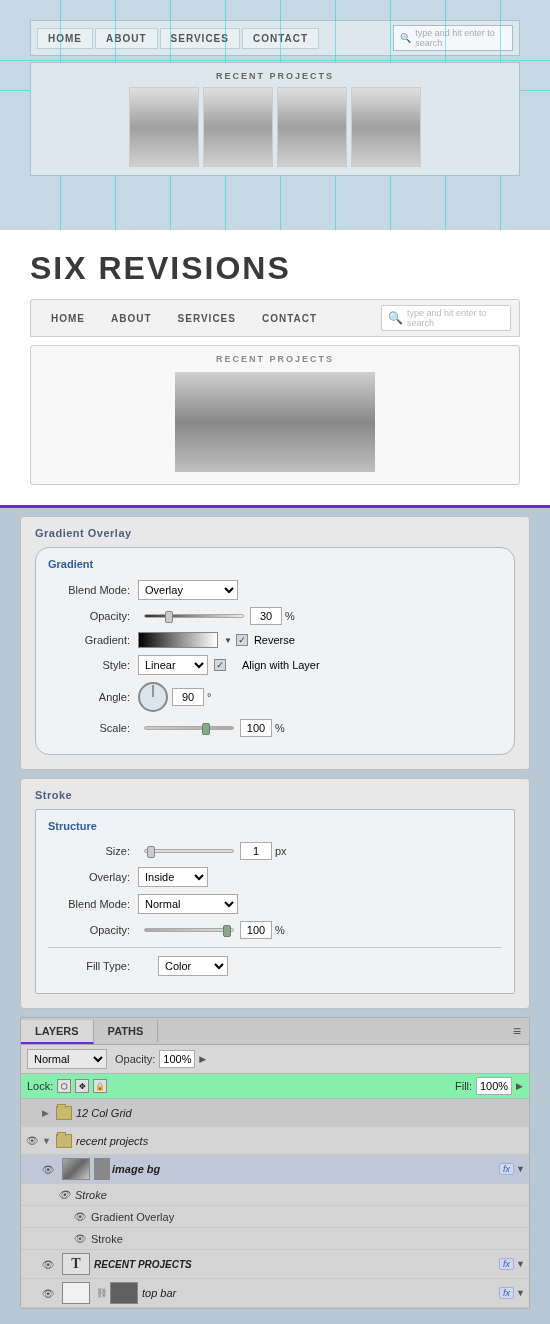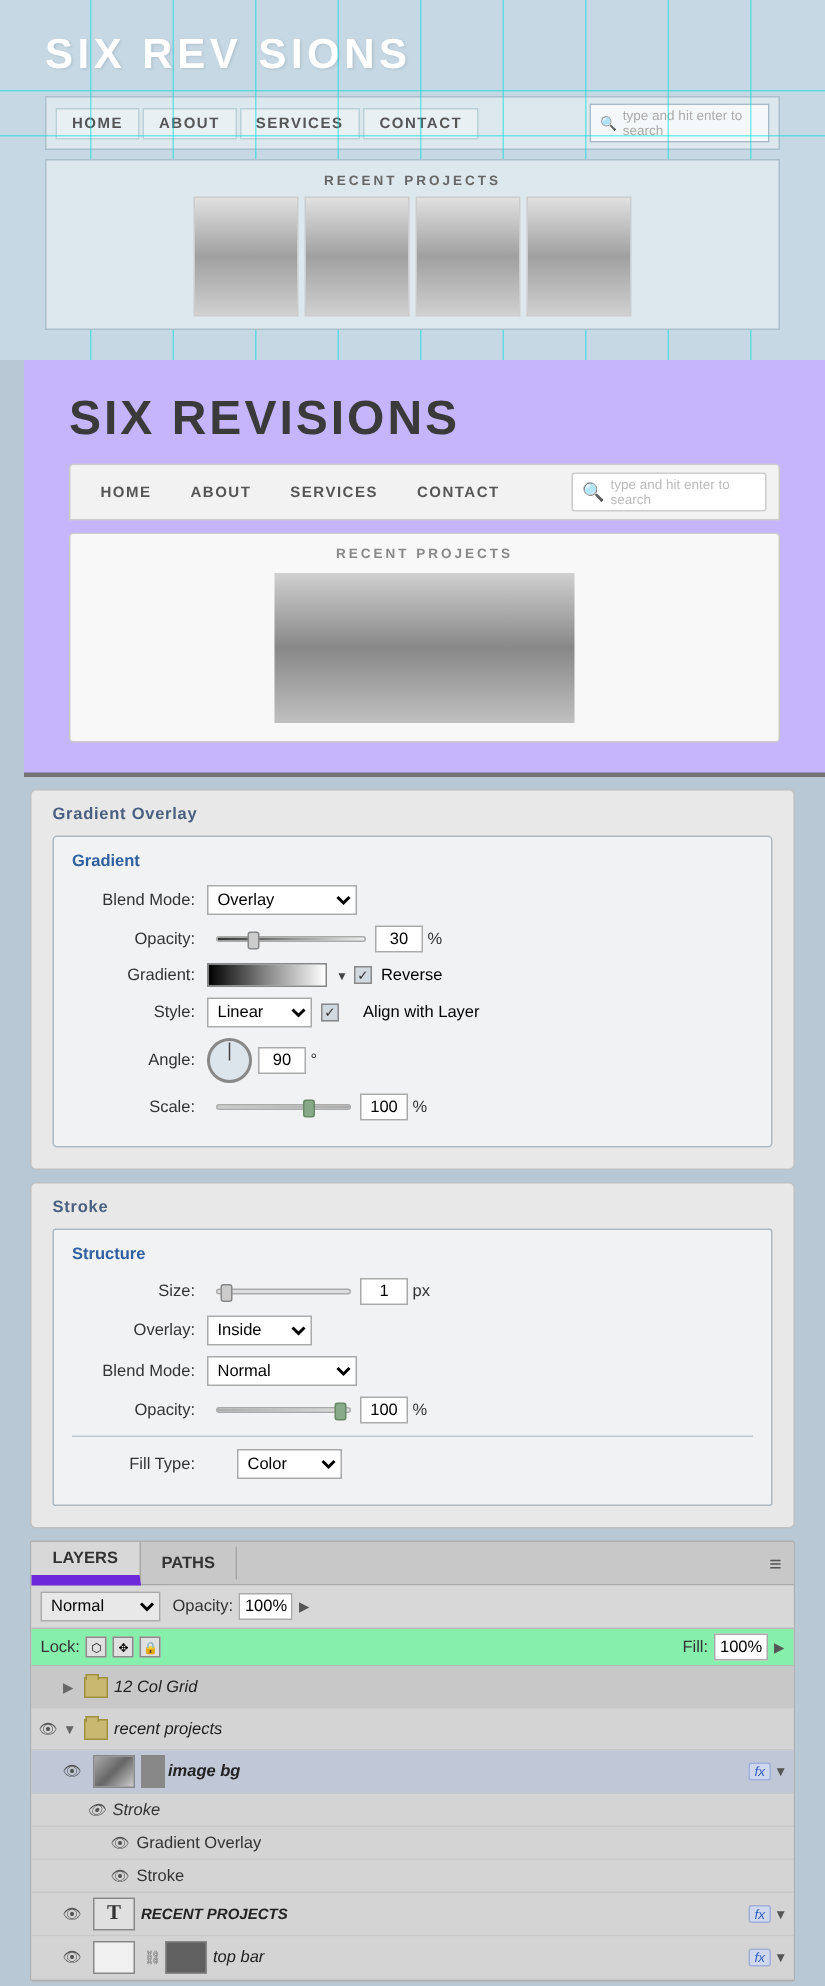--- a/index.html
+++ b/index.html
@@ -176,21 +176,21 @@
       font-size: 11px;
       font-weight: bold;
       color: #4a6080;
       margin-bottom: 8px;
       letter-spacing: 0.5px;
     }
     .panel-inner {
       border: 1px solid #b0b8c0;
       background: #f0f2f4;
       padding: 10px 12px;
-      border-radius: 3px;
+      border-radius: 14px;
     }
     .panel-inner-title {
       font-size: 11px;
       font-weight: bold;
       color: #3060a0;
       margin-bottom: 10px;
     }
     .panel-row {
       display: flex;
       align-items: center;
@@ -405,21 +405,21 @@
     .layers-tab {
       padding: 5px 14px;
       font-size: 11px;
       font-weight: bold;
       color: #333;
       cursor: pointer;
       border-right: 1px solid #a8a8a8;
     }
     .layers-tab.active {
       background: #d8d8d8;
-      border-bottom: 7px solid #6d28d9;
+      border-bottom: 2px solid #6d28d9;
       margin-bottom: -1px;
     }
     .layers-menu-icon {
       margin-left: auto;
       padding: 5px 8px;
       color: #555;
       cursor: pointer;
       font-size: 14px;
     }
     .layers-controls {
@@ -657,21 +657,20 @@
     <div class="guide-v" style="left:225px;"></div>
     <div class="guide-v" style="left:280px;"></div>
     <div class="guide-v" style="left:335px;"></div>
     <div class="guide-v" style="left:390px;"></div>
     <div class="guide-v" style="left:445px;"></div>
     <div class="guide-v" style="left:500px;"></div>
     <div class="guide-h" style="top:60px;"></div>
     <div class="guide-h" style="top:90px;"></div>
   </div>
 
-  <div class="wireframe-title">SIX REV SIONS</div>
 
   <div class="wireframe-nav">
     <div class="wireframe-nav-item">HOME</div>
     <div class="wireframe-nav-item">ABOUT</div>
     <div class="wireframe-nav-item">SERVICES</div>
     <div class="wireframe-nav-item">CONTACT</div>
     <div class="wireframe-search">
       <span class="wireframe-search-icon">🔍</span>
       <span style="font-size:9px;color:#aaa;">type and hit enter to search</span>
     </div>
@@ -681,21 +680,21 @@
     <div class="wireframe-recent-projects-label">RECENT PROJECTS</div>
     <div class="wireframe-image-row">
       <div class="wireframe-image-box"></div>
       <div class="wireframe-image-box"></div>
       <div class="wireframe-image-box"></div>
       <div class="wireframe-image-box"></div>
     </div>
   </div>
 </div>
 
-<div class="rendered-section" style="background:#c4b5fd; border-bottom:3px solid #737373;margin-left:16px;">
+<div class="rendered-section" style="background:#ffffff; border-bottom:3px solid #6d28d9;">
   <div class="rendered-title">SIX REVISIONS</div>
 
   <div class="rendered-nav" style="background:#f2f2f2; border-radius:3px 3px 0 0;">
     <div class="rendered-nav-item">HOME</div>
     <div class="rendered-nav-item">ABOUT</div>
     <div class="rendered-nav-item">SERVICES</div>
     <div class="rendered-nav-item">CONTACT</div>
     <div class="rendered-search">
       <span class="rendered-search-icon">🔍</span>
       <span style="font-size:9px;color:#bbb;">type and hit enter to search</span>

